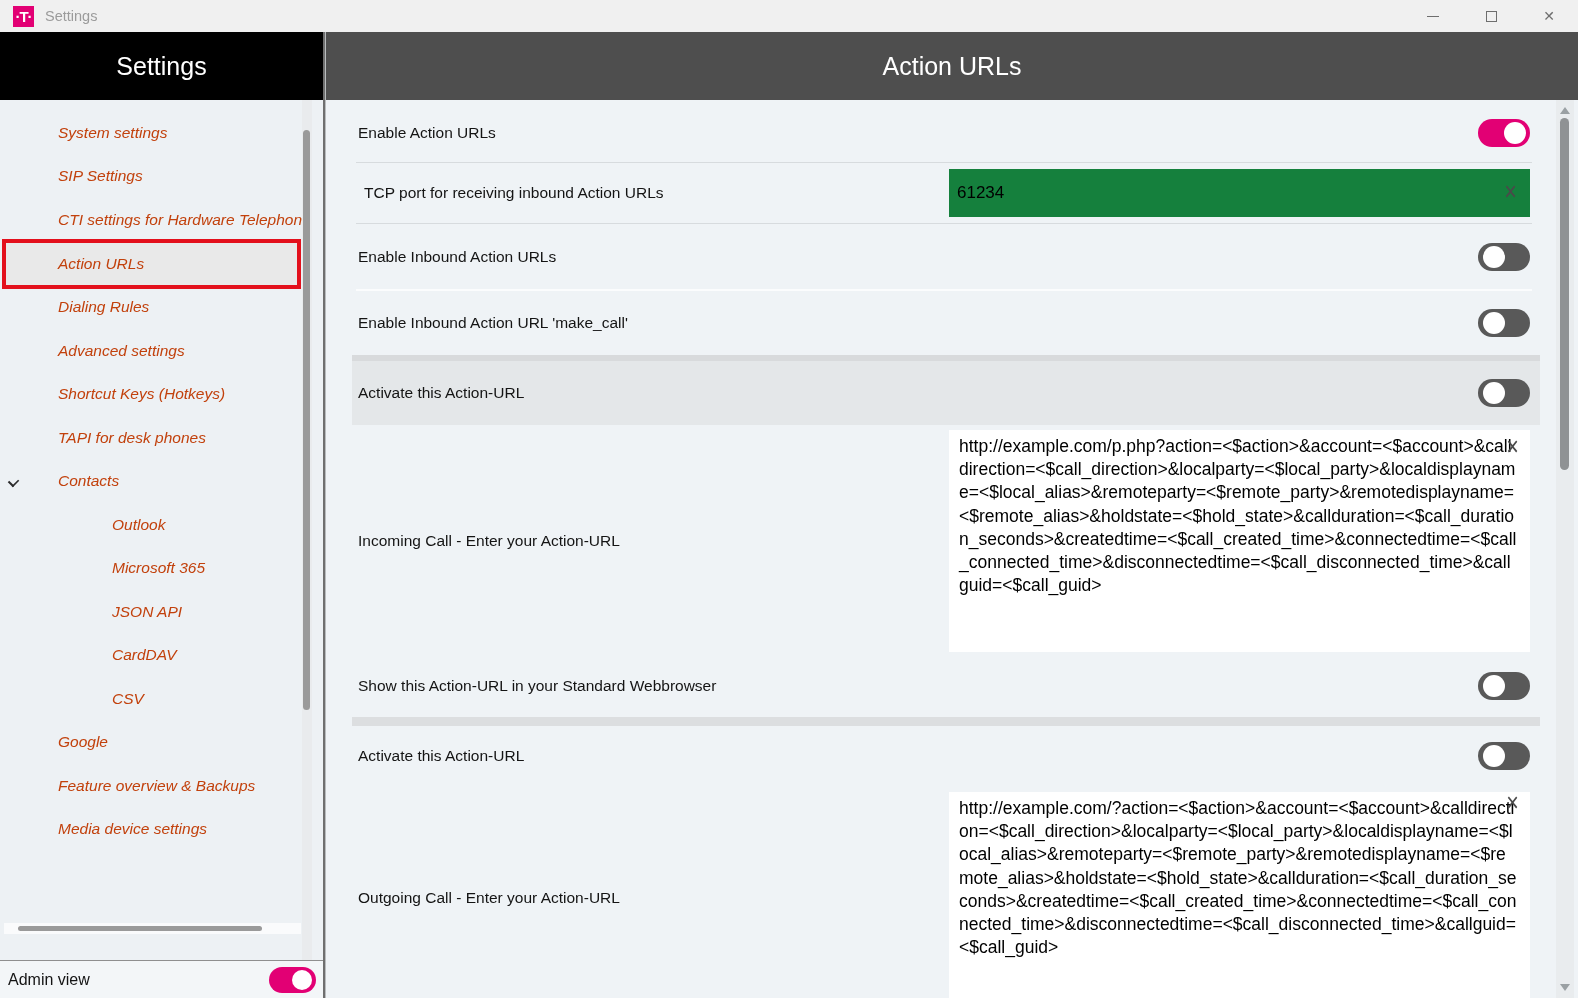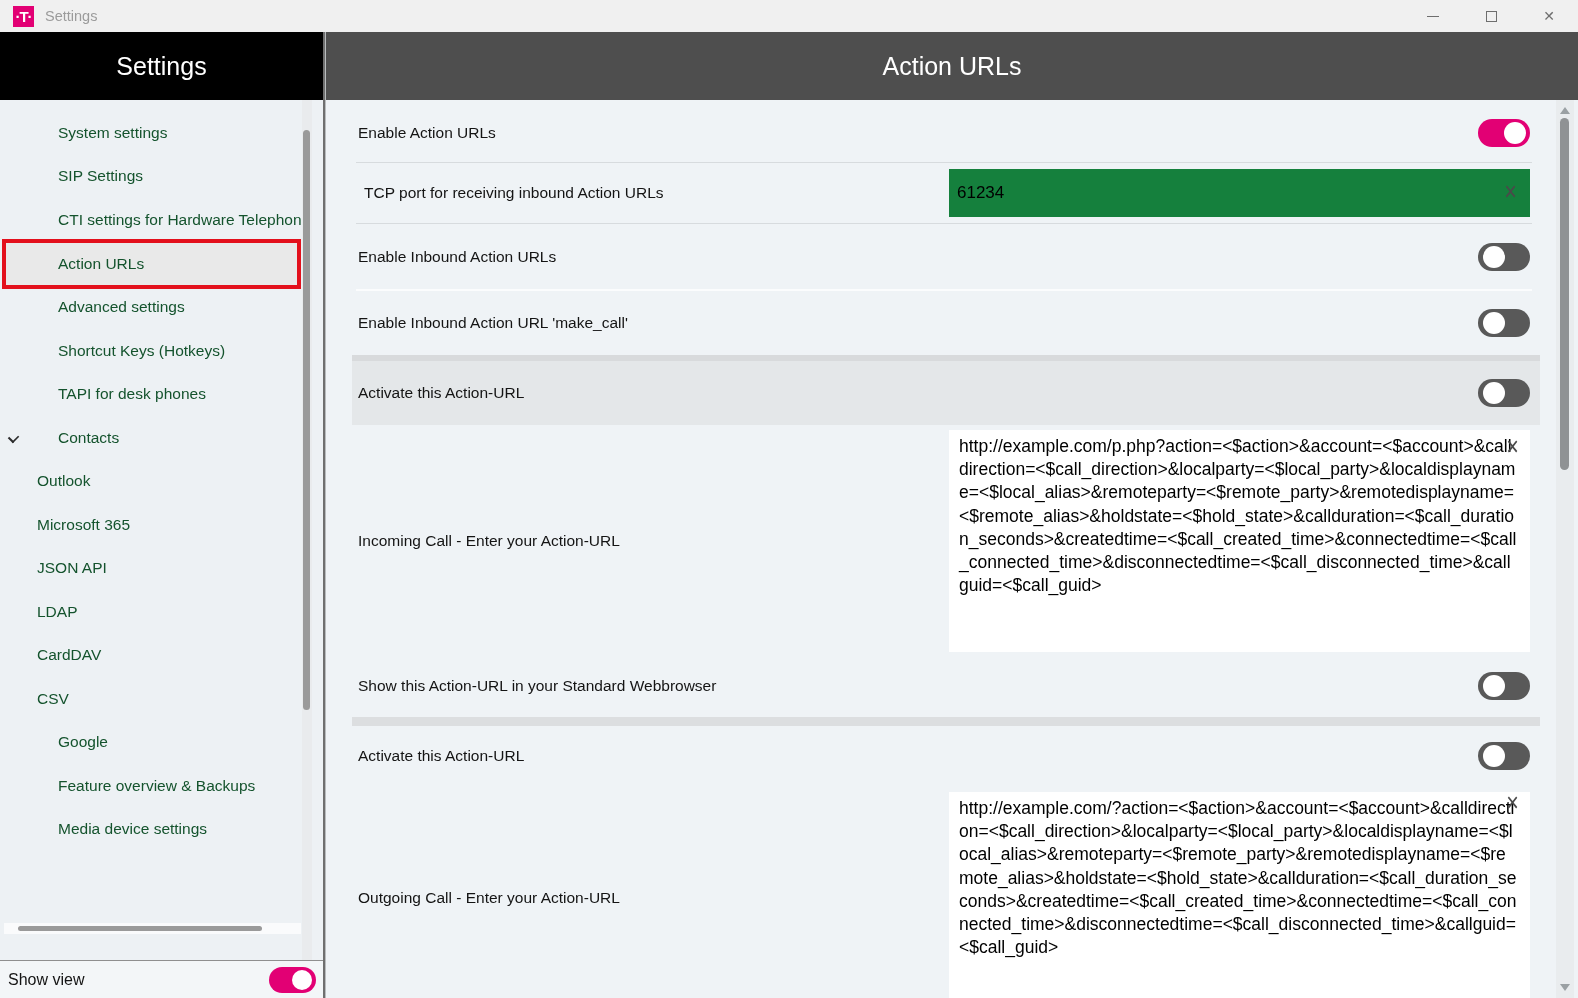--- a/index.html
+++ b/index.html
@@ -22,23 +22,23 @@
 
   
   .body-row { flex:1; display:flex; min-height:0; }
 
   
   .sidebar { width:325px; flex:none; display:flex; flex-direction:column; background:#edf1f4;
              border-right:2px solid #6f6f6f; position:relative; }
   .sidebar-header { height:68px; flex:none; background:#000; color:#fff; font-size:25px;
                     display:flex; align-items:center; justify-content:center; }
   .sidebar-nav { flex:1; position:relative; padding-top:11px; overflow:hidden; border-bottom:1px solid #8f8f8f; }
-  .nav-item { height:43.5px; display:flex; align-items:center; padding-left:58px; font-size:15.5px; color:#14532d;
-              position:relative; cursor:default; white-space:nowrap; }
-  .nav-item.sub { padding-left:37px; }
+  .nav-item { height:43.5px; display:flex; align-items:center; padding-left:58px; font-size:15.5px; color:#c2410c;
+              position:relative; cursor:default; white-space:nowrap;font-style:italic; }
+  .nav-item.sub { padding-left:112px; }
   .nav-item.selected { height:50px; margin:-3px 22px -3px 2px; border:4px solid #e3101c;
                        background:#e9e9e9; padding-left:52px; }
   .chev { position:absolute; left:9px; top:17px; width:9px; height:9px;
           border-left:2px solid #2b2b2b; border-bottom:2px solid #2b2b2b;
           transform:rotate(-45deg) scale(1,0.8); }
   .sb-vscroll { position:absolute; top:0; right:11px; width:10px; height:100%; background:#e9ebed; }
   .sb-vscroll .thumb { position:absolute; top:30px; left:1px; width:7px; height:580px; background:#9a9a9a; border-radius:4px; }
   .sb-hscroll { position:absolute; bottom:26px; left:4px; right:22px; height:11px; background:#fafbfc; }
   .sb-hscroll .thumb { position:absolute; top:3px; left:14px; width:244px; height:5px; background:#9a9a9a; border-radius:3px; }
 
@@ -125,47 +125,47 @@
   <div class="body-row">
 
     <aside class="sidebar">
       <div class="sidebar-header">Settings</div>
 
       <nav class="sidebar-nav">
         <div class="nav-item">System settings</div>
         <div class="nav-item">SIP Settings</div>
         <div class="nav-item">CTI settings for Hardware Telephone</div>
         <div class="nav-item selected">Action URLs</div>
+        <div class="nav-item">Dialing Rules</div>
         <div class="nav-item">Advanced settings</div>
         <div class="nav-item">Shortcut Keys (Hotkeys)</div>
         <div class="nav-item">TAPI for desk phones</div>
         <div class="nav-item">
           <span class="chev"></span>
           <span>Contacts</span>
         </div>
         <div class="nav-item sub">Outlook</div>
         <div class="nav-item sub">Microsoft 365</div>
         <div class="nav-item sub">JSON API</div>
-        <div class="nav-item sub">LDAP</div>
         <div class="nav-item sub">CardDAV</div>
         <div class="nav-item sub">CSV</div>
         <div class="nav-item">Google</div>
         <div class="nav-item">Feature overview &amp; Backups</div>
         <div class="nav-item">Media device settings</div>
 
         <div class="sb-vscroll">
             <div class="thumb"></div>
           </div>
         <div class="sb-hscroll">
             <div class="thumb"></div>
           </div>
       </nav>
 
       <div class="admin-row">
-        <span>Show view</span>
+        <span>Admin view</span>
         <span class="toggle small on">
             <span class="knob"></span>
           </span>
       </div>
     </aside>
 
     <main class="main">
       <div class="main-header">Action URLs</div>
 
       <div class="content">

